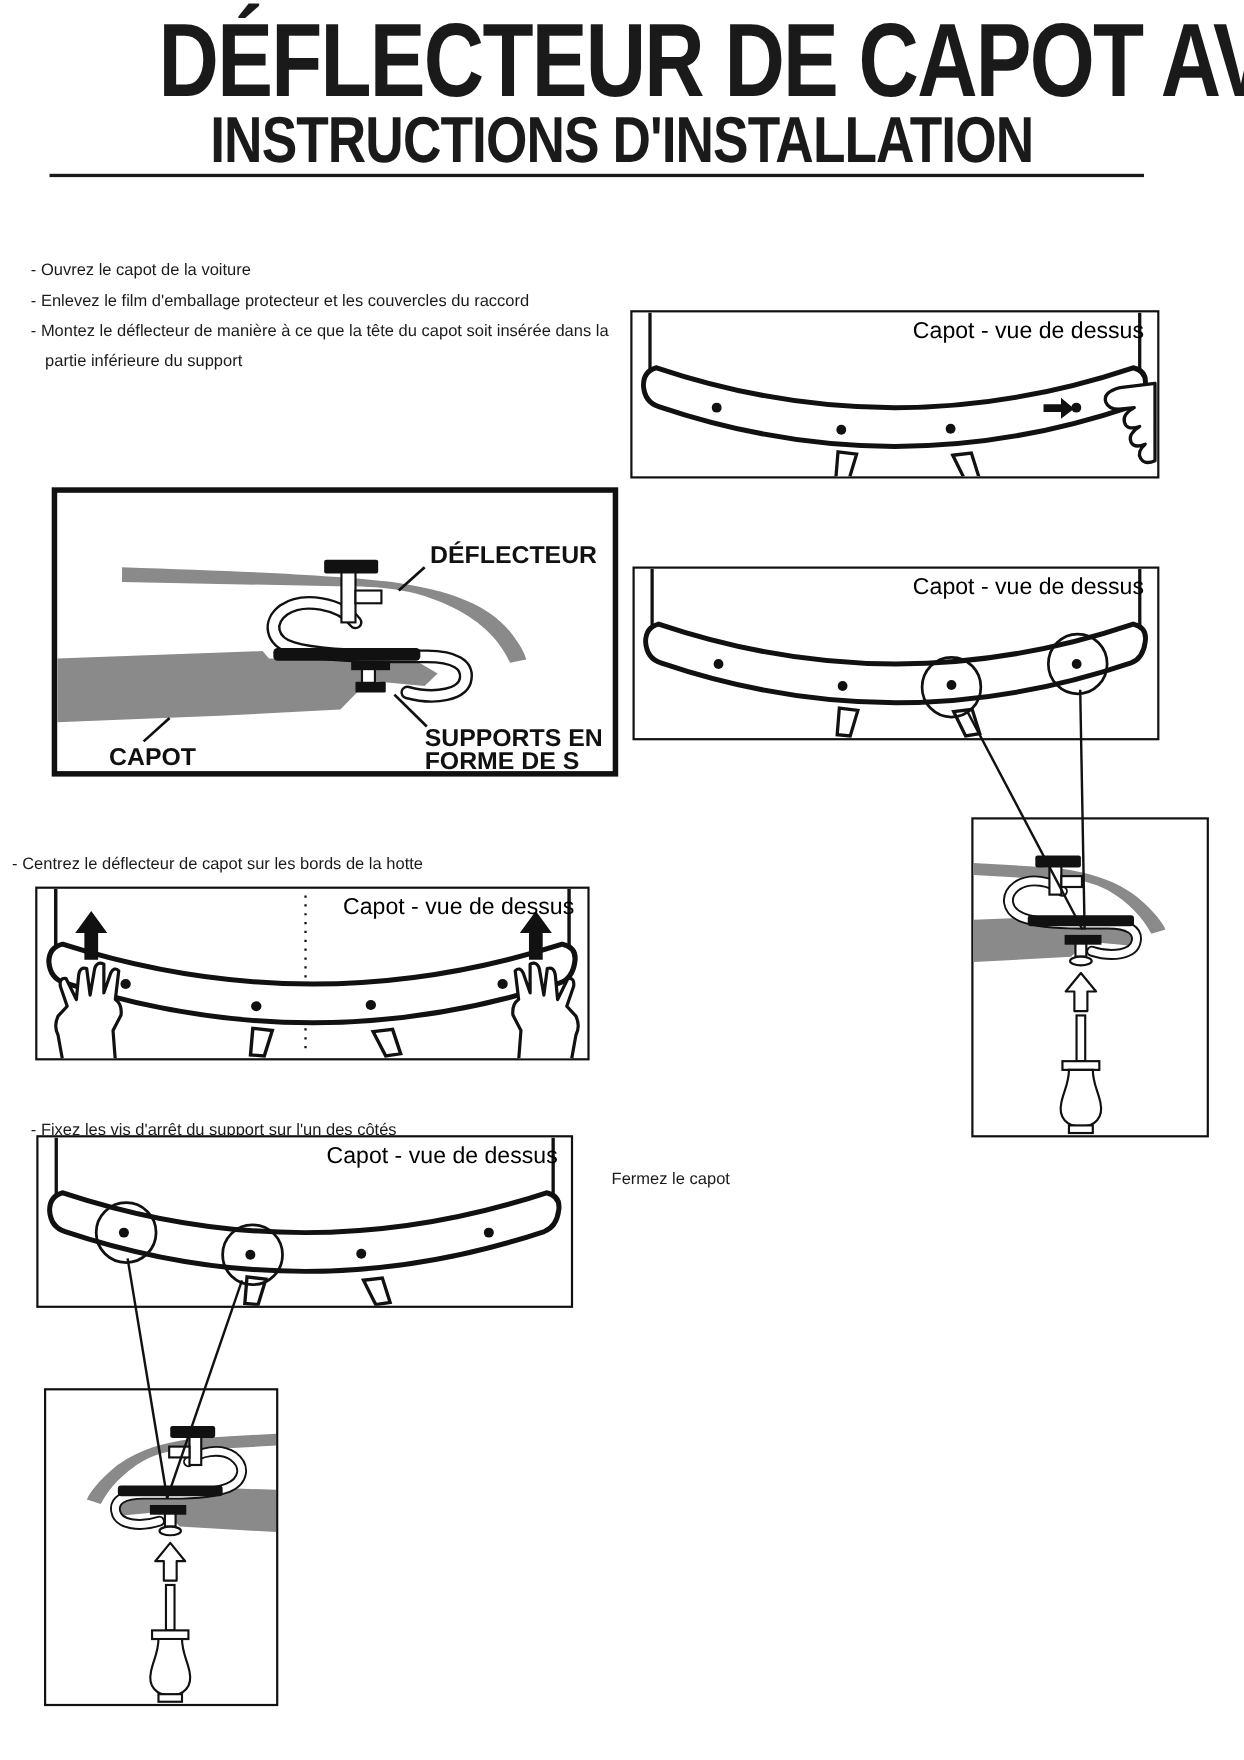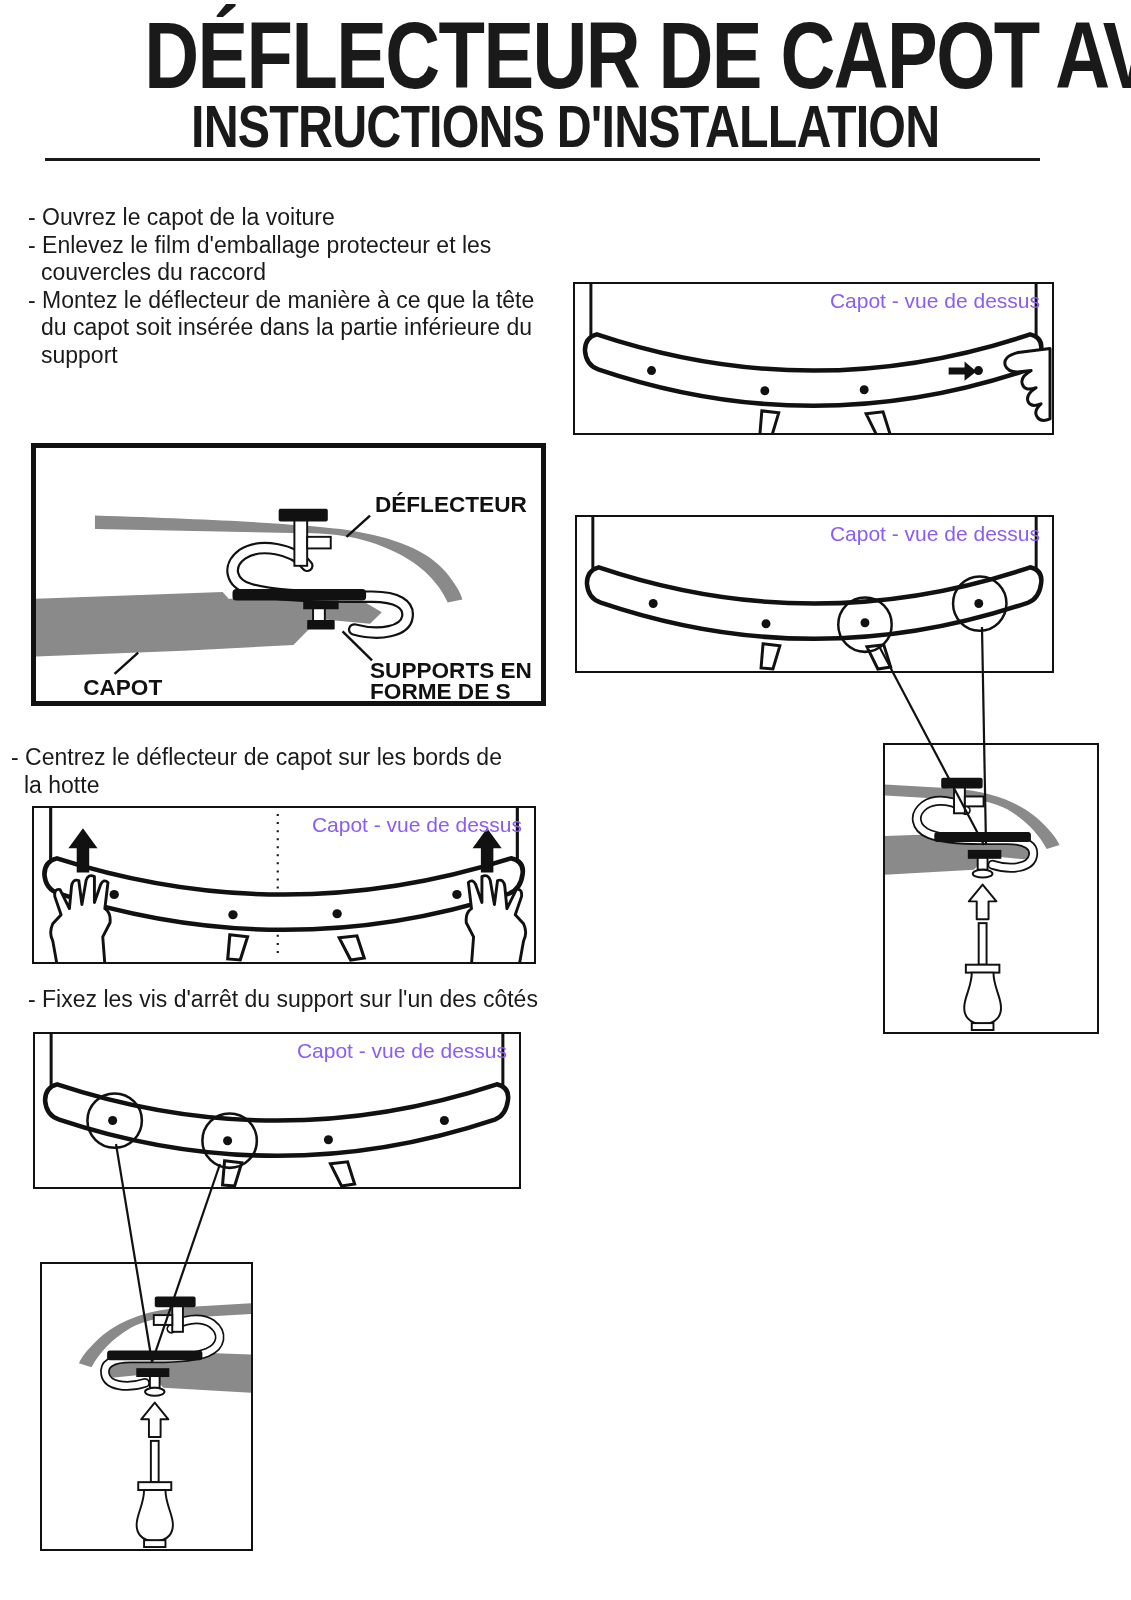--- a/index.html
+++ b/index.html
@@ -6,26 +6,26 @@
   #page{position:relative;width:1131px;height:1600px;background:#ffffff;overflow:hidden;
         font-family:"Liberation Sans",sans-serif;color:#1a1a1a;}
   .abs{position:absolute;}
   .title{top:8px;left:0;width:100%;text-align:center;font-weight:bold;font-size:95px;line-height:1.0;
          letter-spacing:-2px;white-space:nowrap;}
   .title-inner{display:inline-block;transform:scaleX(0.80);}
   .subtitle{top:98px;left:0;width:100%;text-align:center;font-weight:bold;font-size:59px;line-height:1.0;
             letter-spacing:-1px;white-space:nowrap;}
   .subtitle-inner{display:inline-block;transform:scaleX(0.82);}
   .rule{top:158px;left:45px;width:995px;height:3px;background:#1a1a1a;}
-  .step{font-size:23px;line-height:27.5px;color:#1a1a1a;}
+  .step{font-size:15px;line-height:27.5px;color:#1a1a1a;margin-top:28px;}
   .hang{text-indent:-13px;padding-left:13px;}
   .dbox{box-sizing:border-box;border:2.5px solid #111;background:#fff;}
-  .dbox-thick{box-sizing:border-box;border:5px solid #111;background:#fff;}
+  .dbox-thick{box-sizing:border-box;border:5px solid #111;background:#fff;margin-left:16px;}
   .dbox svg,.dbox-thick svg{display:block;width:100%;height:100%;}
-  .caption{position:absolute;top:5px;right:12px;font-size:21px;color:#8b5cf6;}
+  .caption{position:absolute;top:5px;right:12px;font-size:21px;color:#000000;}
   .xlabel{font-family:"Liberation Sans",sans-serif;font-weight:bold;font-size:23px;fill:#111;}
   #connector-overlay{position:absolute;left:0;top:0;z-index:6;pointer-events:none;}
 </style>
 </head>
 <body>
 
 <div id="page">
 
   <svg width="0" height="0" style="position:absolute" aria-hidden="true">
     <defs>
@@ -144,20 +144,21 @@
 
   <div class="abs dbox" style="left:33px;top:1032px;width:488px;height:157px;">
     <svg viewBox="0 0 480 152" preserveAspectRatio="none">
       <use href="#crescent-band"></use>
       <circle cx="79" cy="86" r="27" fill="none" stroke="#111" stroke-width="2.5"></circle>
       <circle cx="193" cy="106" r="27" fill="none" stroke="#111" stroke-width="2.5"></circle>
     </svg>
     <div class="caption">Capot - vue de dessus</div>
   </div>
 
+  <div class="abs step" style="left:556px;top:1030px;width:300px;">Fermez le capot</div>
 
   <div class="abs dbox" style="left:883px;top:743px;width:216px;height:291px;">
     <svg viewBox="0 0 215 290" preserveAspectRatio="none">
       <use href="#xsection-detail"></use>
     </svg>
   </div>
 
   <div class="abs dbox" style="left:40px;top:1262px;width:213px;height:289px;">
     <svg viewBox="0 0 215 290" preserveAspectRatio="none">
       <use href="#xsection-detail" transform="translate(215,0) scale(-1,1)"></use>

